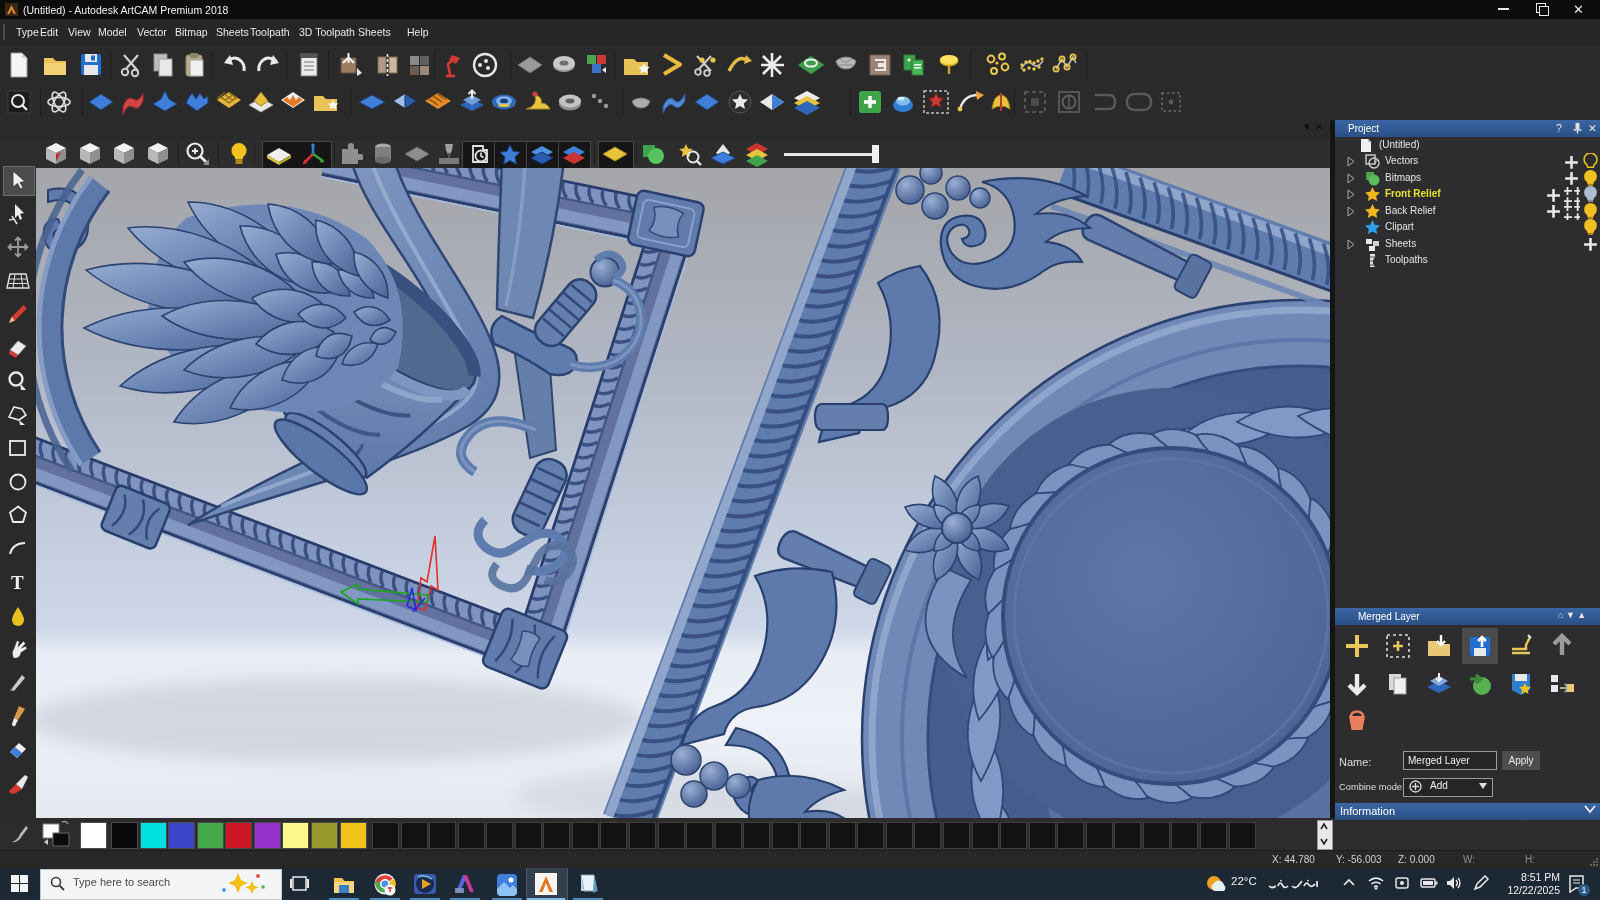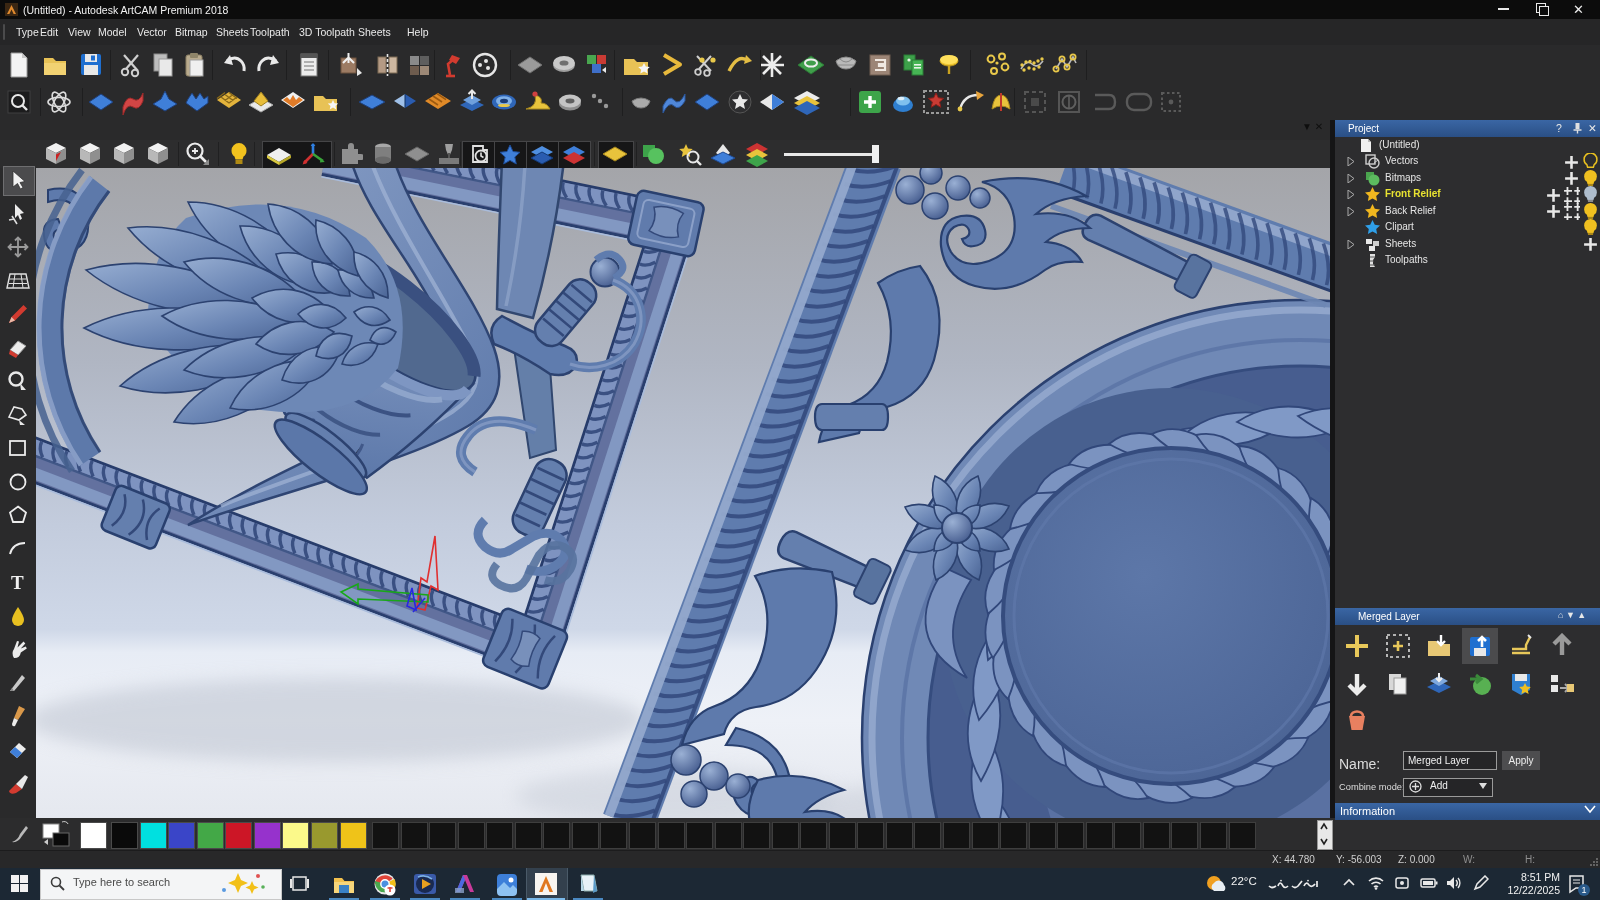--- a/index.html
+++ b/index.html
@@ -1453,21 +1453,21 @@
         <path d="M11 17 h8 M16 13 l4 4 -4 4" stroke="#aaa" stroke-width="2" fill="none"></path>
         <rect x="18" y="13" width="7" height="8" fill="#e8c875"></rect>
       </svg>
     </div>
     <div class="abs" style="left:1344px;top:708px;width:26px;height:26px;">
       <svg width="26" height="26" viewBox="0 0 26 26">
         <path d="M5 8 h16 l-2.5 14 h-11 z" fill="#e88060"></path>
         <path d="M7 8 a6 4.5 0 0 1 12 0" fill="none" stroke="#e88060" stroke-width="2.6"></path>
       </svg>
     </div>
-    <div class="abs" style="left:1339px;top:756px;color:#dcdcdc;font-size:14px;">Name:</div>
+    <div class="abs" style="left:1339px;top:756px;color:#dcdcdc;font-size:11px;">Name:</div>
     <div class="abs" style="left:1403px;top:751px;width:88px;height:17px;background:#252527;border:1px solid #9a9a9a;color:#f0f0f0;font-size:10px;padding-left:4px;line-height:17px;">Merged Layer</div>
     <div class="abs" style="left:1502px;top:751px;width:38px;height:19px;background:#4d4d4f;color:#ececec;font-size:10px;text-align:center;line-height:19px;">Apply</div>
     <div class="abs" style="left:1339px;top:782px;color:#dcdcdc;font-size:9.3px;">Combine mode:</div>
     <div class="abs" style="left:1403px;top:778px;width:88px;height:17px;background:#252527;border:1px solid #9a9a9a;"></div>
     <div class="abs" style="left:1409px;top:780px;width:13px;height:13px;">
       <svg width="13" height="13">
         <circle cx="6.5" cy="6.5" r="5.5" fill="none" stroke="#ddd" stroke-width="1.3"></circle>
         <path d="M6.5 3 v7 M3 6.5 h7" stroke="#ddd" stroke-width="1.3"></path>
       </svg>
     </div>

